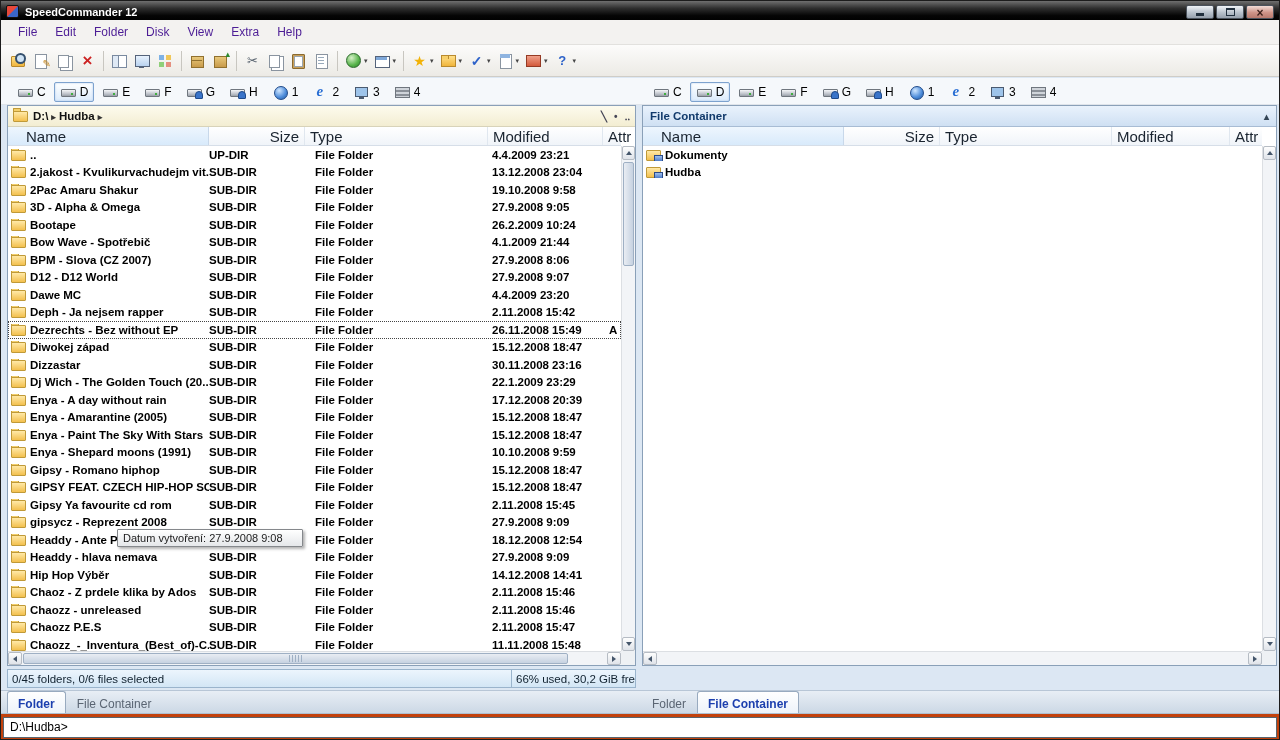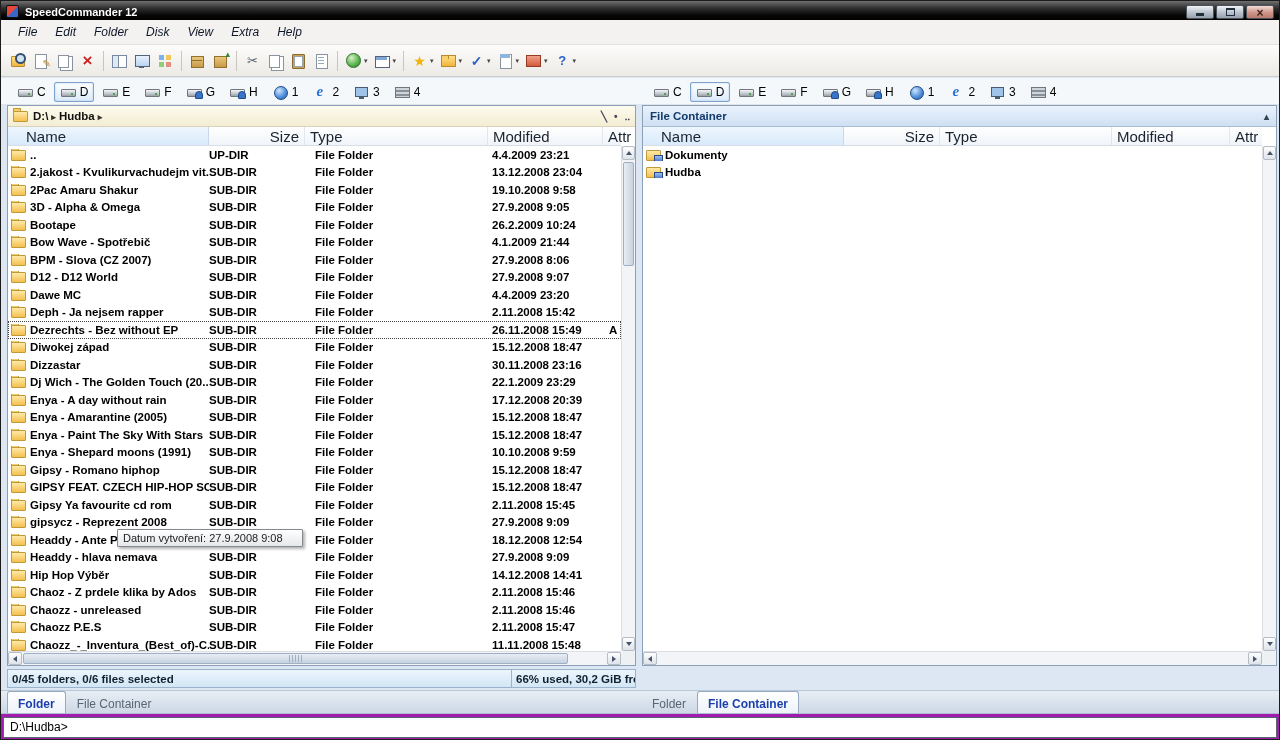--- a/index.html
+++ b/index.html
@@ -17,21 +17,21 @@
   .winbtn { width:28px; height:14px; border-radius:2px; border:1px solid #4a525c;
     background:linear-gradient(#f0f3f7,#b9c2cc 55%,#97a1ad); display:flex; align-items:center; justify-content:center; }
   .winbtn.wc-close { background:linear-gradient(#f2dcd6,#cf9488 55%,#b87a6e); }
   .wc-minimize .glyph { width:8px; height:3px; background:#22303e; margin-top:5px; }
   .wc-maximize .glyph { width:9px; height:8px; border:1px solid #22303e; border-top-width:2px; background:transparent; }
   .wc-close .glyph::before { content:"×"; font-size:12px; font-weight:bold; color:#3a1f1a; line-height:10px; }
 
   
   .menubar { position:absolute; top:19px; left:0; right:0; height:25px; background:#f3f2f0;
     border-bottom:1px solid #e2e1de; display:flex; align-items:center; padding-left:8px; }
-  .menu-item { font-size:12px; color:#0f172a; padding:4px 9px;font-style:italic; }
+  .menu-item { font-size:12px; color:#4c1d95; padding:4px 9px; }
 
   
   .toolbar { position:absolute; top:44px; left:0; right:0; height:32px;
     background:linear-gradient(#fcfcfb,#eceae5); border-bottom:1px solid #cfcdc7;
     display:flex; align-items:center; padding-left:6px; }
   .tbtn { height:24px; min-width:23px; display:flex; align-items:center; justify-content:center;
     padding:0 3px; border-radius:2px; }
   .tbtn.drop::after { content:"▾"; font-size:7px; color:#444; margin-left:2px; }
   .tsep { width:1px; height:20px; background:#c8c6c0; margin:0 4px; flex:0 0 1px; }
   .ticon { width:17px; height:16px; display:flex; align-items:center; justify-content:center; position:relative; line-height:1; }
@@ -163,34 +163,34 @@
   .hthumb { position:absolute; top:1px; bottom:1px; left:15px; width:545px;
     background:linear-gradient(#e9edf3,#c6d2e1); border:1px solid #9fb0c4; border-radius:2px;
     display:flex; align-items:center; justify-content:center; }
   .grip { width:13px; height:7px; background:repeating-linear-gradient(90deg,#9fb0c4 0 1px,transparent 1px 3px); }
 
   
   .statusbar { position:absolute; top:668px; height:19px; background:linear-gradient(#ecf5fd,#d3e6f5);
     border:1px solid #9ab4cc; font-size:11.5px; color:#10212f; display:flex; align-items:center; }
   .status-left { left:6px; width:629px; }
   .status-right { left:641px; width:635px; }
-  .scell { display:flex; align-items:center; padding:0 4px; height:100%; overflow:hidden; white-space:nowrap;font-weight:bold; }
+  .scell { display:flex; align-items:center; padding:0 4px; height:100%; overflow:hidden; white-space:nowrap; }
   .scell.grow { flex:1; }
   .scell.disk { width:124px; border-left:1px solid #9ab4cc; flex:0 0 124px; }
 
   
   .tabsrow { position:absolute; top:689px; left:0; right:0; height:23px;
     background:linear-gradient(#e8eef5,#ccd8e5); border-top:1px solid #b8c6d6; }
   .tabgroup { position:absolute; top:0; height:100%; display:flex; align-items:stretch; gap:1px; }
   .tab { font-size:12px; padding:3px 10px 0 10px; color:#5a6573; display:flex; align-items:center; }
   .tab.active { background:linear-gradient(#ffffff,#edf3fa); border:1px solid #98aabf; border-bottom:none;
     border-radius:3px 3px 0 0; font-weight:bold; color:#1c3fae; }
 
   
-  .cmdline { position:absolute; top:712px; left:0; right:0; height:27px; background:#a21caf;
+  .cmdline { position:absolute; top:712px; left:0; right:0; height:27px; background:#c2410c;
     border-top:1px solid #aebecf; display:flex; align-items:center; padding:0 2px; }
   .cmdinput { flex:1; height:21px; background:#fff; border:1px solid #55646f; font-size:12px;
     display:flex; align-items:center; padding:0 6px; color:#000; }
 
   
   .tooltip { position:absolute; left:116px; top:528px; height:18px; width:186px; z-index:50;
     background:linear-gradient(#ffffff,#e5e7ea); border:1px solid #85888c; border-radius:1px;
     box-shadow:2px 2px 3px rgba(0,0,0,.3); font-size:11px; color:#1c1c1c;
     display:flex; align-items:center; padding:0 5px; white-space:nowrap; }
 </style>

